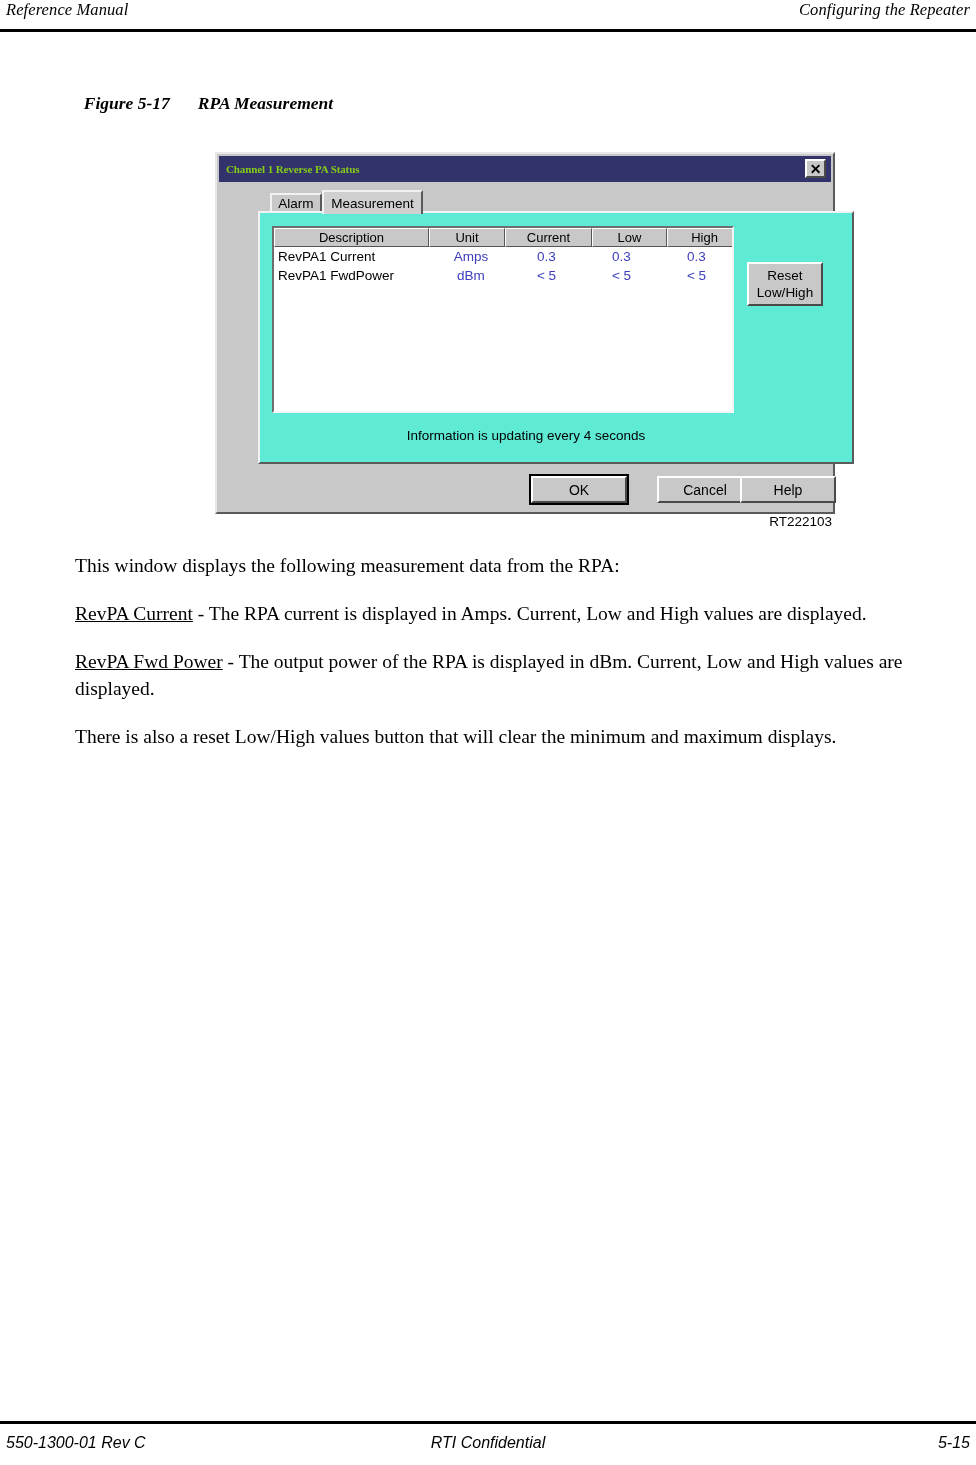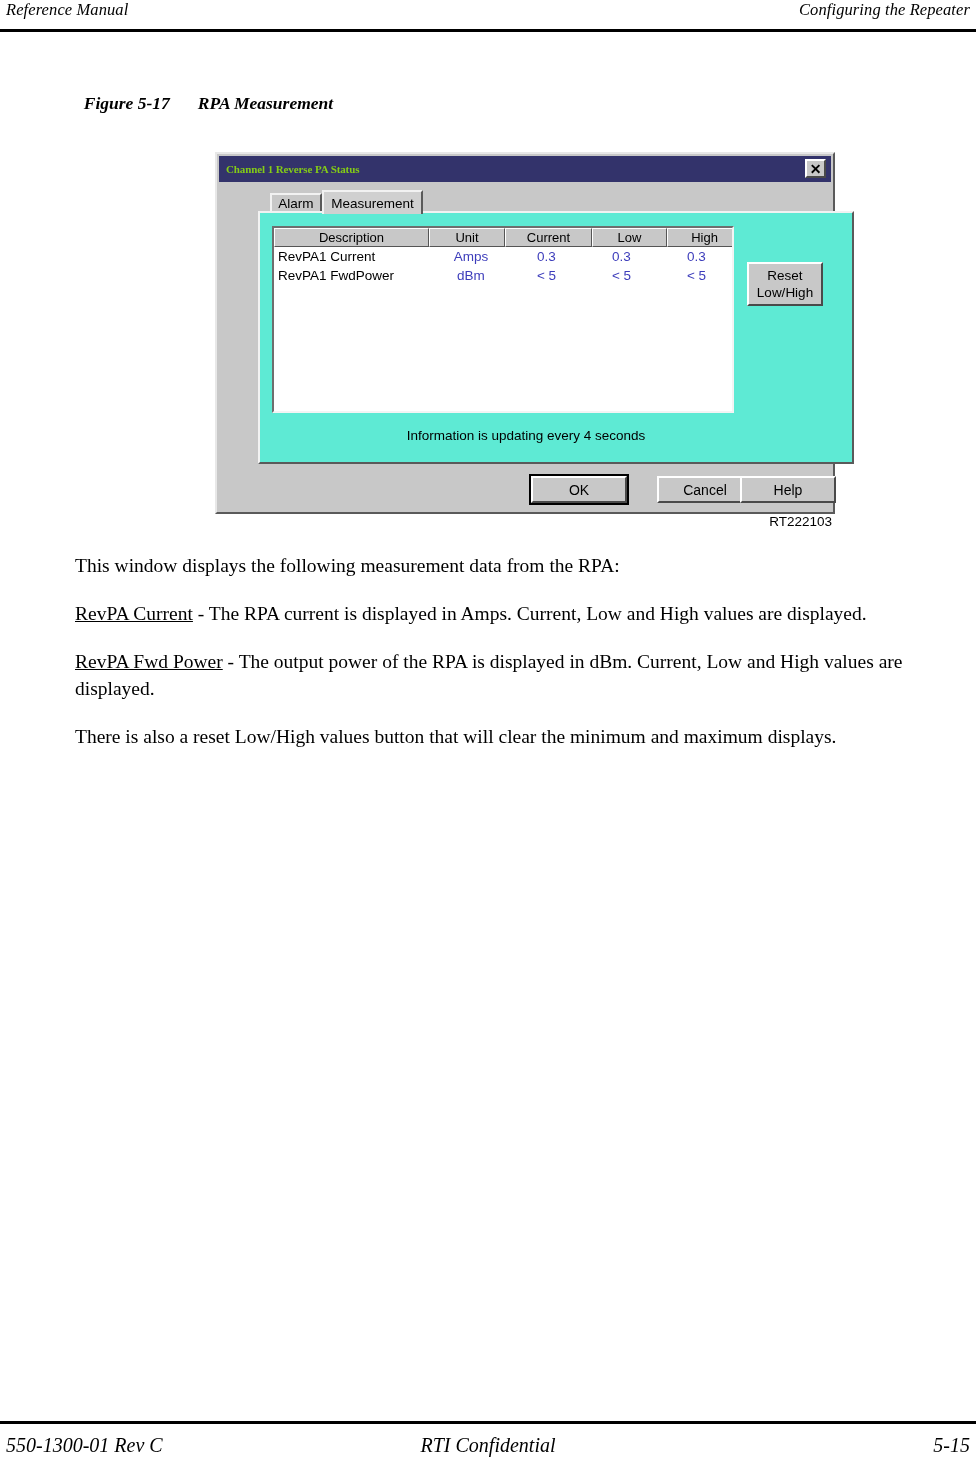--- a/index.html
+++ b/index.html
@@ -325,23 +325,23 @@
   }
   #page-footer {
     position: absolute;
     left: 0; top: 1434px;
     width: 976px;
     height: 26px;
   }
   #page-footer .ftr {
     position: absolute;
     top: 0;
-    font-family: Liberation Serif, serif;
+    font-family: Liberation Sans, sans-serif;
     font-style: italic;
-    font-size: 20px;
+    font-size: 16px;
   }
   #page-footer .ftr-left  { left: 6px; }
   #page-footer .ftr-center{ left: 0; width: 976px; text-align: center; }
   #page-footer .ftr-right { right: 6px; }
 </style>
 </head>
 <body>
 
 <div id="page-header">
   <div class="hdr-left">Reference Manual</div>

